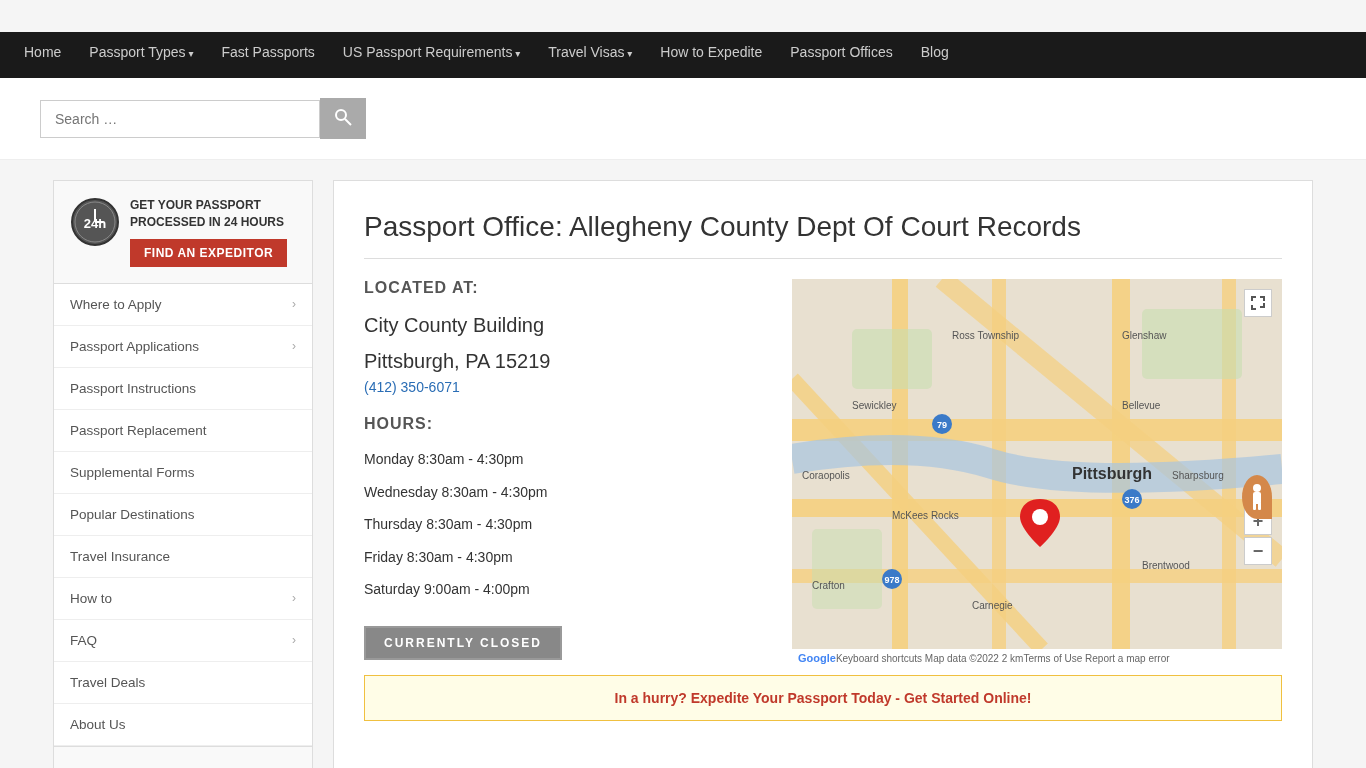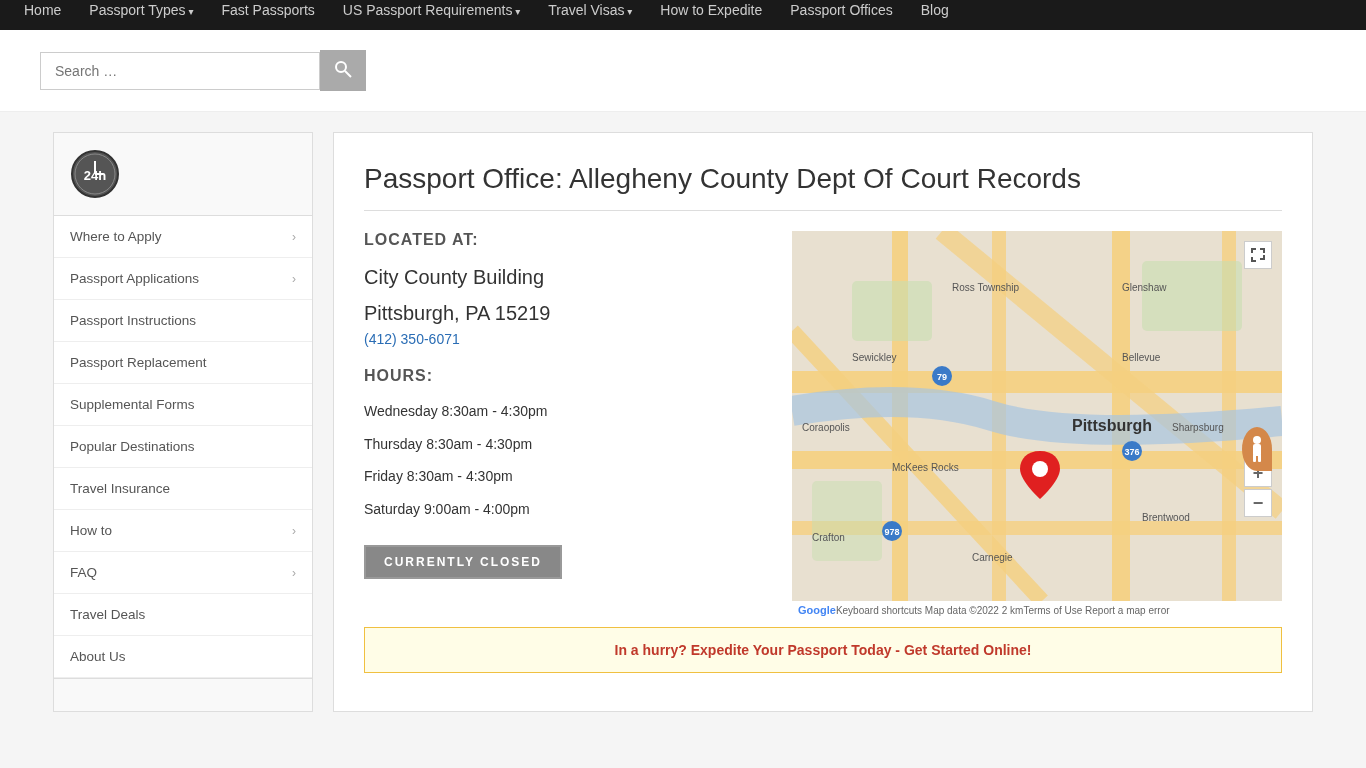--- a/index.html
+++ b/index.html
@@ -4,22 +4,23 @@
   <style>
     * { box-sizing: border-box; margin: 0; padding: 0; }
     body { font-family: Arial, sans-serif; font-size: 14px; color: #333; background: #f5f5f5; }
 
     
     .top-nav {
       background: #1a1a1a;
       color: #fff;
       padding: 0 20px;
       display: flex;
-      align-items: flex-end;
-      height: 30px;
+      align-items: flex-start;
+      height: 46px;
+      margin-top: 32px;
     }
     .top-nav a {
       color: #ccc;
       text-decoration: none;
       margin-right: 20px;
       font-size: 14px;
       padding: 12px 4px;
       display: inline-block;
     }
     .nav-dropdown {
@@ -319,20 +320,24 @@
     <div class="sidebar-promo">
       <div class="promo-icon">
         <svg viewBox="0 0 50 50" xmlns="http://www.w3.org/2000/svg">
           <circle cx="25" cy="25" r="23" fill="#555" stroke="#333" stroke-width="2"></circle>
           <circle cx="25" cy="25" r="20" fill="none" stroke="#888" stroke-width="1"></circle>
           <text x="25" y="31" text-anchor="middle" fill="#fff" font-size="13" font-weight="bold">24h</text>
           <line x1="25" y1="25" x2="25" y2="12" stroke="#fff" stroke-width="2"></line>
           <line x1="25" y1="25" x2="33" y2="25" stroke="#fff" stroke-width="2"></line>
         </svg>
       </div>
+      <div>
+        <div class="promo-text">GET YOUR PASSPORT PROCESSED IN 24 HOURS</div>
+        <button class="find-btn">FIND AN EXPEDITOR</button>
+      </div>
     </div>
 
     <ul class="sidebar-menu">
       <li>
         <a href="#">
           <span>Where to Apply</span>
           <span class="chevron">›</span>
         </a>
       </li>
       <li>
@@ -404,20 +409,21 @@
       <div class="office-info">
         <div class="address-block">
           <div class="section-label">LOCATED AT:</div>
           <p>City County Building</p>
           <p>Pittsburgh, PA 15219</p>
           <a href="#">(412) 350-6071</a>
         </div>
 
         <div class="hours-block">
           <div class="section-label">HOURS:</div>
+          <div class="hours-row">Monday 8:30am - 4:30pm</div>
           <div class="hours-row">Wednesday 8:30am - 4:30pm</div>
           <div class="hours-row">Thursday 8:30am - 4:30pm</div>
           <div class="hours-row">Friday 8:30am - 4:30pm</div>
           <div class="hours-row">Saturday 9:00am - 4:00pm</div>
         </div>
 
         <div class="status-badge">CURRENTLY CLOSED</div>
       </div>
 
       <div class="map-area">

